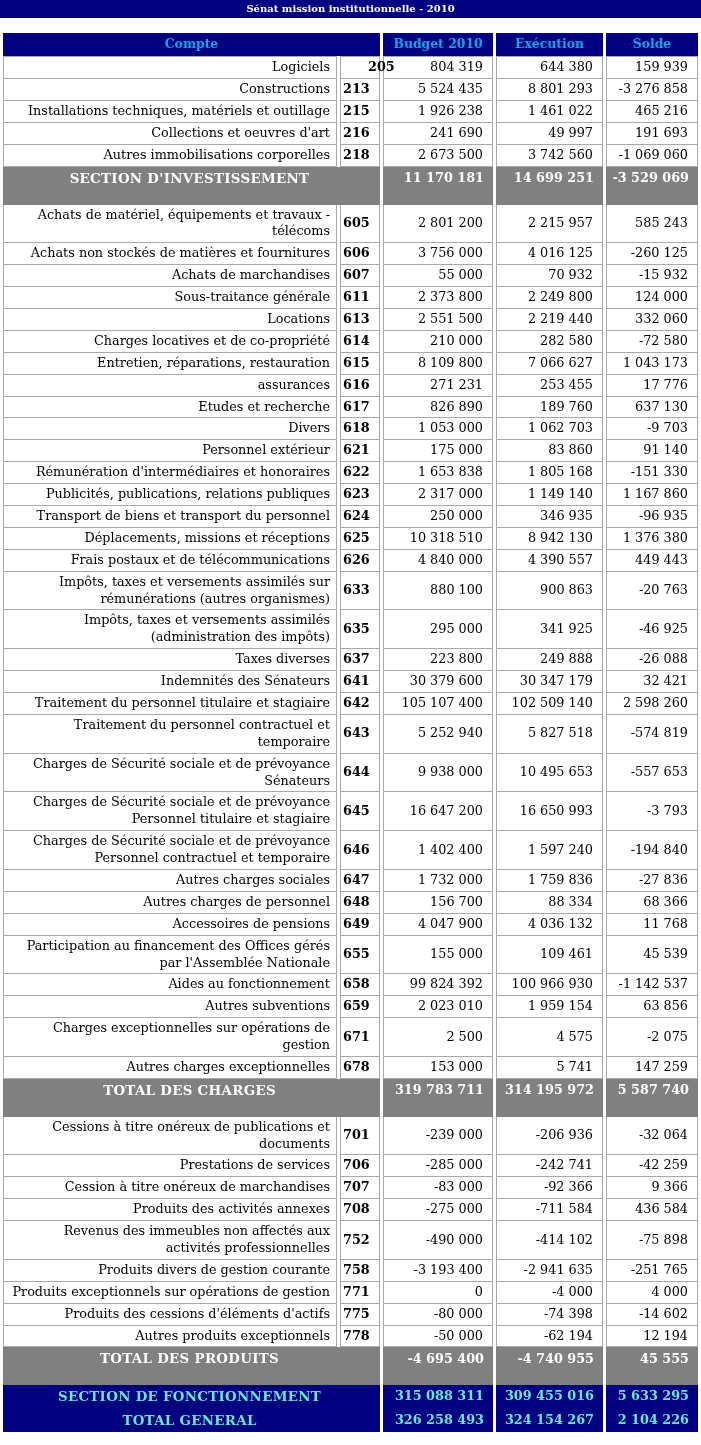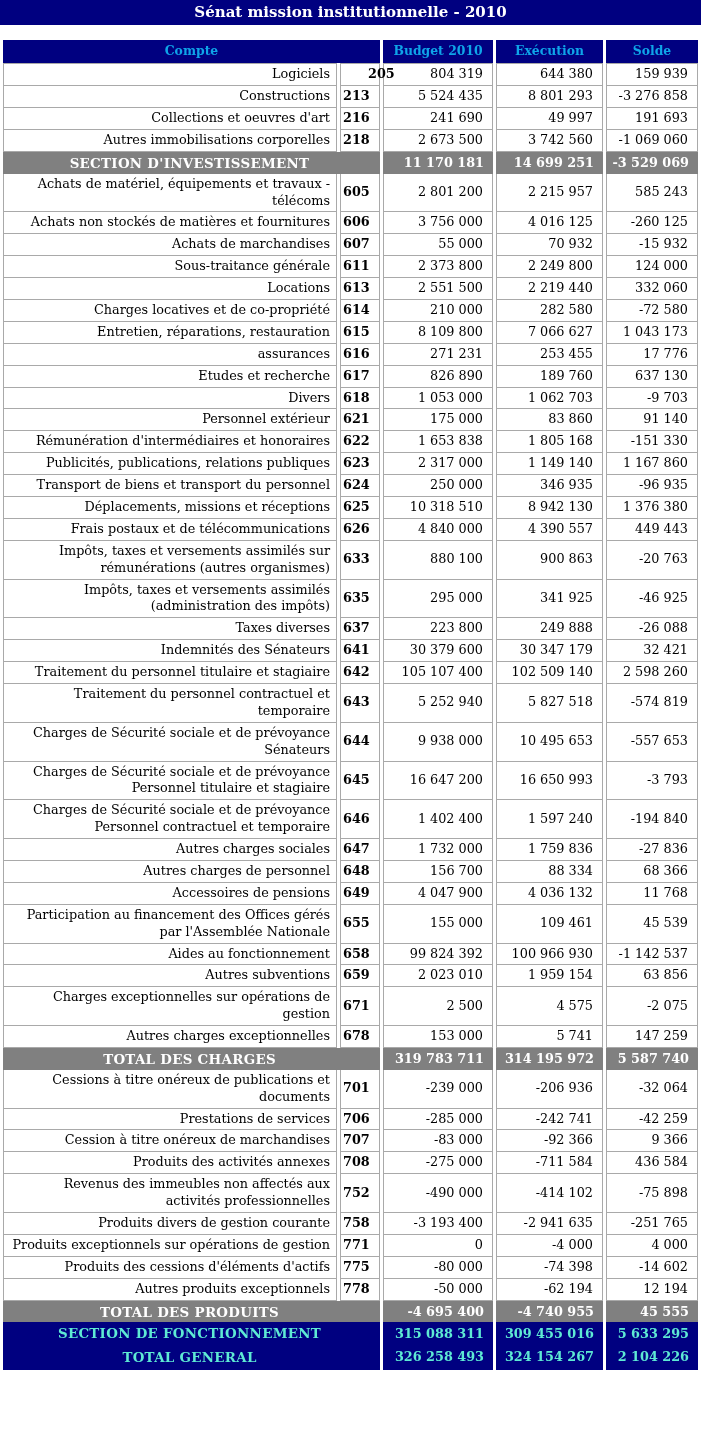--- a/index.html
+++ b/index.html
@@ -7,21 +7,21 @@
   body {
     font-family: "DejaVu Serif", "Liberation Serif", serif;
     color: #000;
   }
   .page { width: 701px; }
 
   .title-bar {
     background: var(--navy, #000080);
     color: #fff;
     font-weight: bold;
-    font-size: 15px;
+    font-size: 10px;
     text-align: center;
     padding: 3px 2px 4px 2px;
     margin-bottom: 15px;
   }
 
   table.budget {
     width: 701px;
     table-layout: fixed;
     border-collapse: separate;
     border-spacing: 3px 0;
@@ -55,21 +55,21 @@
   td.label { text-align: right; padding-left: 2px; padding-right: 6px; }
   td.code  { text-align: left; font-weight: bold; padding-left: 2px; padding-right: 2px; }
   td.num   { text-align: right; padding-right: 9px; white-space: nowrap; }
 
   tr.c-gray td {
     background: var(--gray, #808080);
     color: #fff;
     font-weight: bold;
     border: 0;
     padding-top: 3px;
-    padding-bottom: 1px;
+    padding-bottom: 17px;
   }
   tr.c-navy td {
     background: var(--navy, #000080);
     color: #5eead4;
     font-weight: bold;
     border: 0;
     padding-top: 3px;
     padding-bottom: 3px;
   }
   tr.c-gray td.label, tr.c-navy td.label {
@@ -110,20 +110,27 @@
           <td class="num" colspan="1">159 939</td>
         </tr>
         <tr class="row">
           <td class="label" colspan="1">Constructions</td>
           <td class="code" colspan="1">213</td>
           <td class="num" colspan="1">5 524 435</td>
           <td class="num" colspan="1">8 801 293</td>
           <td class="num" colspan="1">-3 276 858</td>
         </tr>
         <tr class="row">
+          <td class="label" colspan="1">Installations techniques, matériels et outillage</td>
+          <td class="code" colspan="1">215</td>
+          <td class="num" colspan="1">1 926 238</td>
+          <td class="num" colspan="1">1 461 022</td>
+          <td class="num" colspan="1">465 216</td>
+        </tr>
+        <tr class="row">
           <td class="label" colspan="1">Collections et oeuvres d'art</td>
           <td class="code" colspan="1">216</td>
           <td class="num" colspan="1">241 690</td>
           <td class="num" colspan="1">49 997</td>
           <td class="num" colspan="1">191 693</td>
         </tr>
         <tr class="row">
           <td class="label" colspan="1">Autres immobilisations corporelles</td>
           <td class="code" colspan="1">218</td>
           <td class="num" colspan="1">2 673 500</td>

